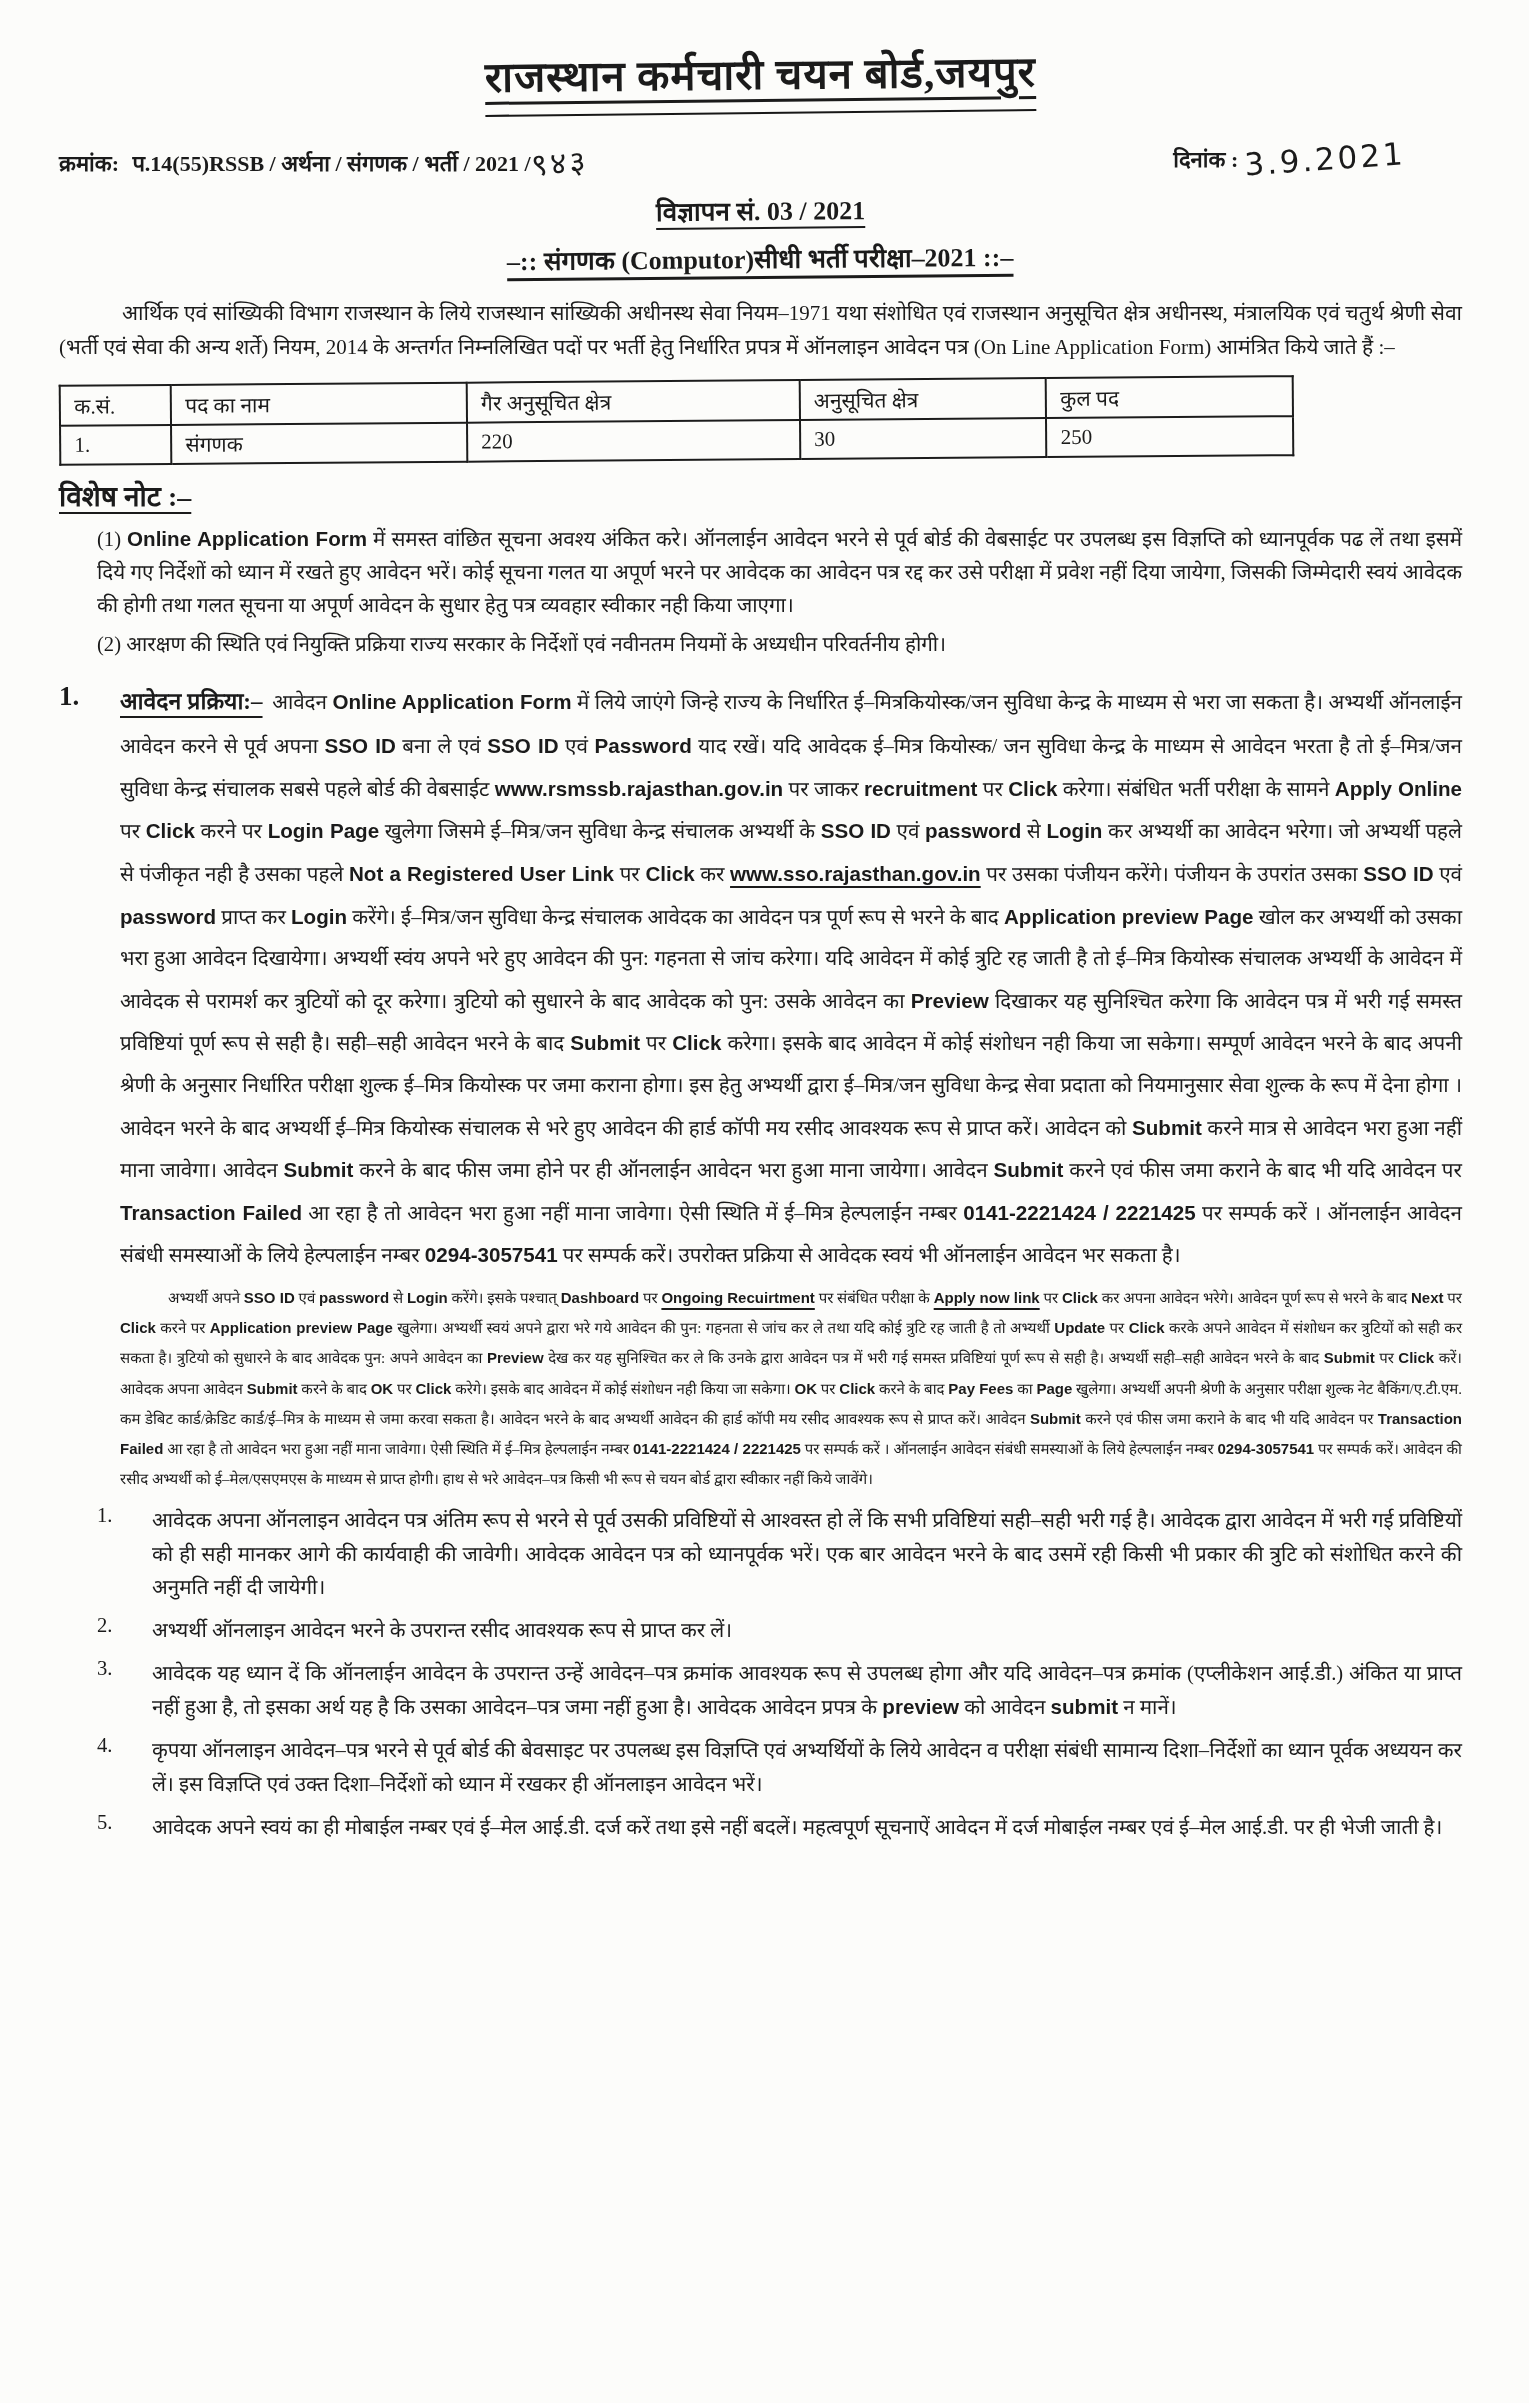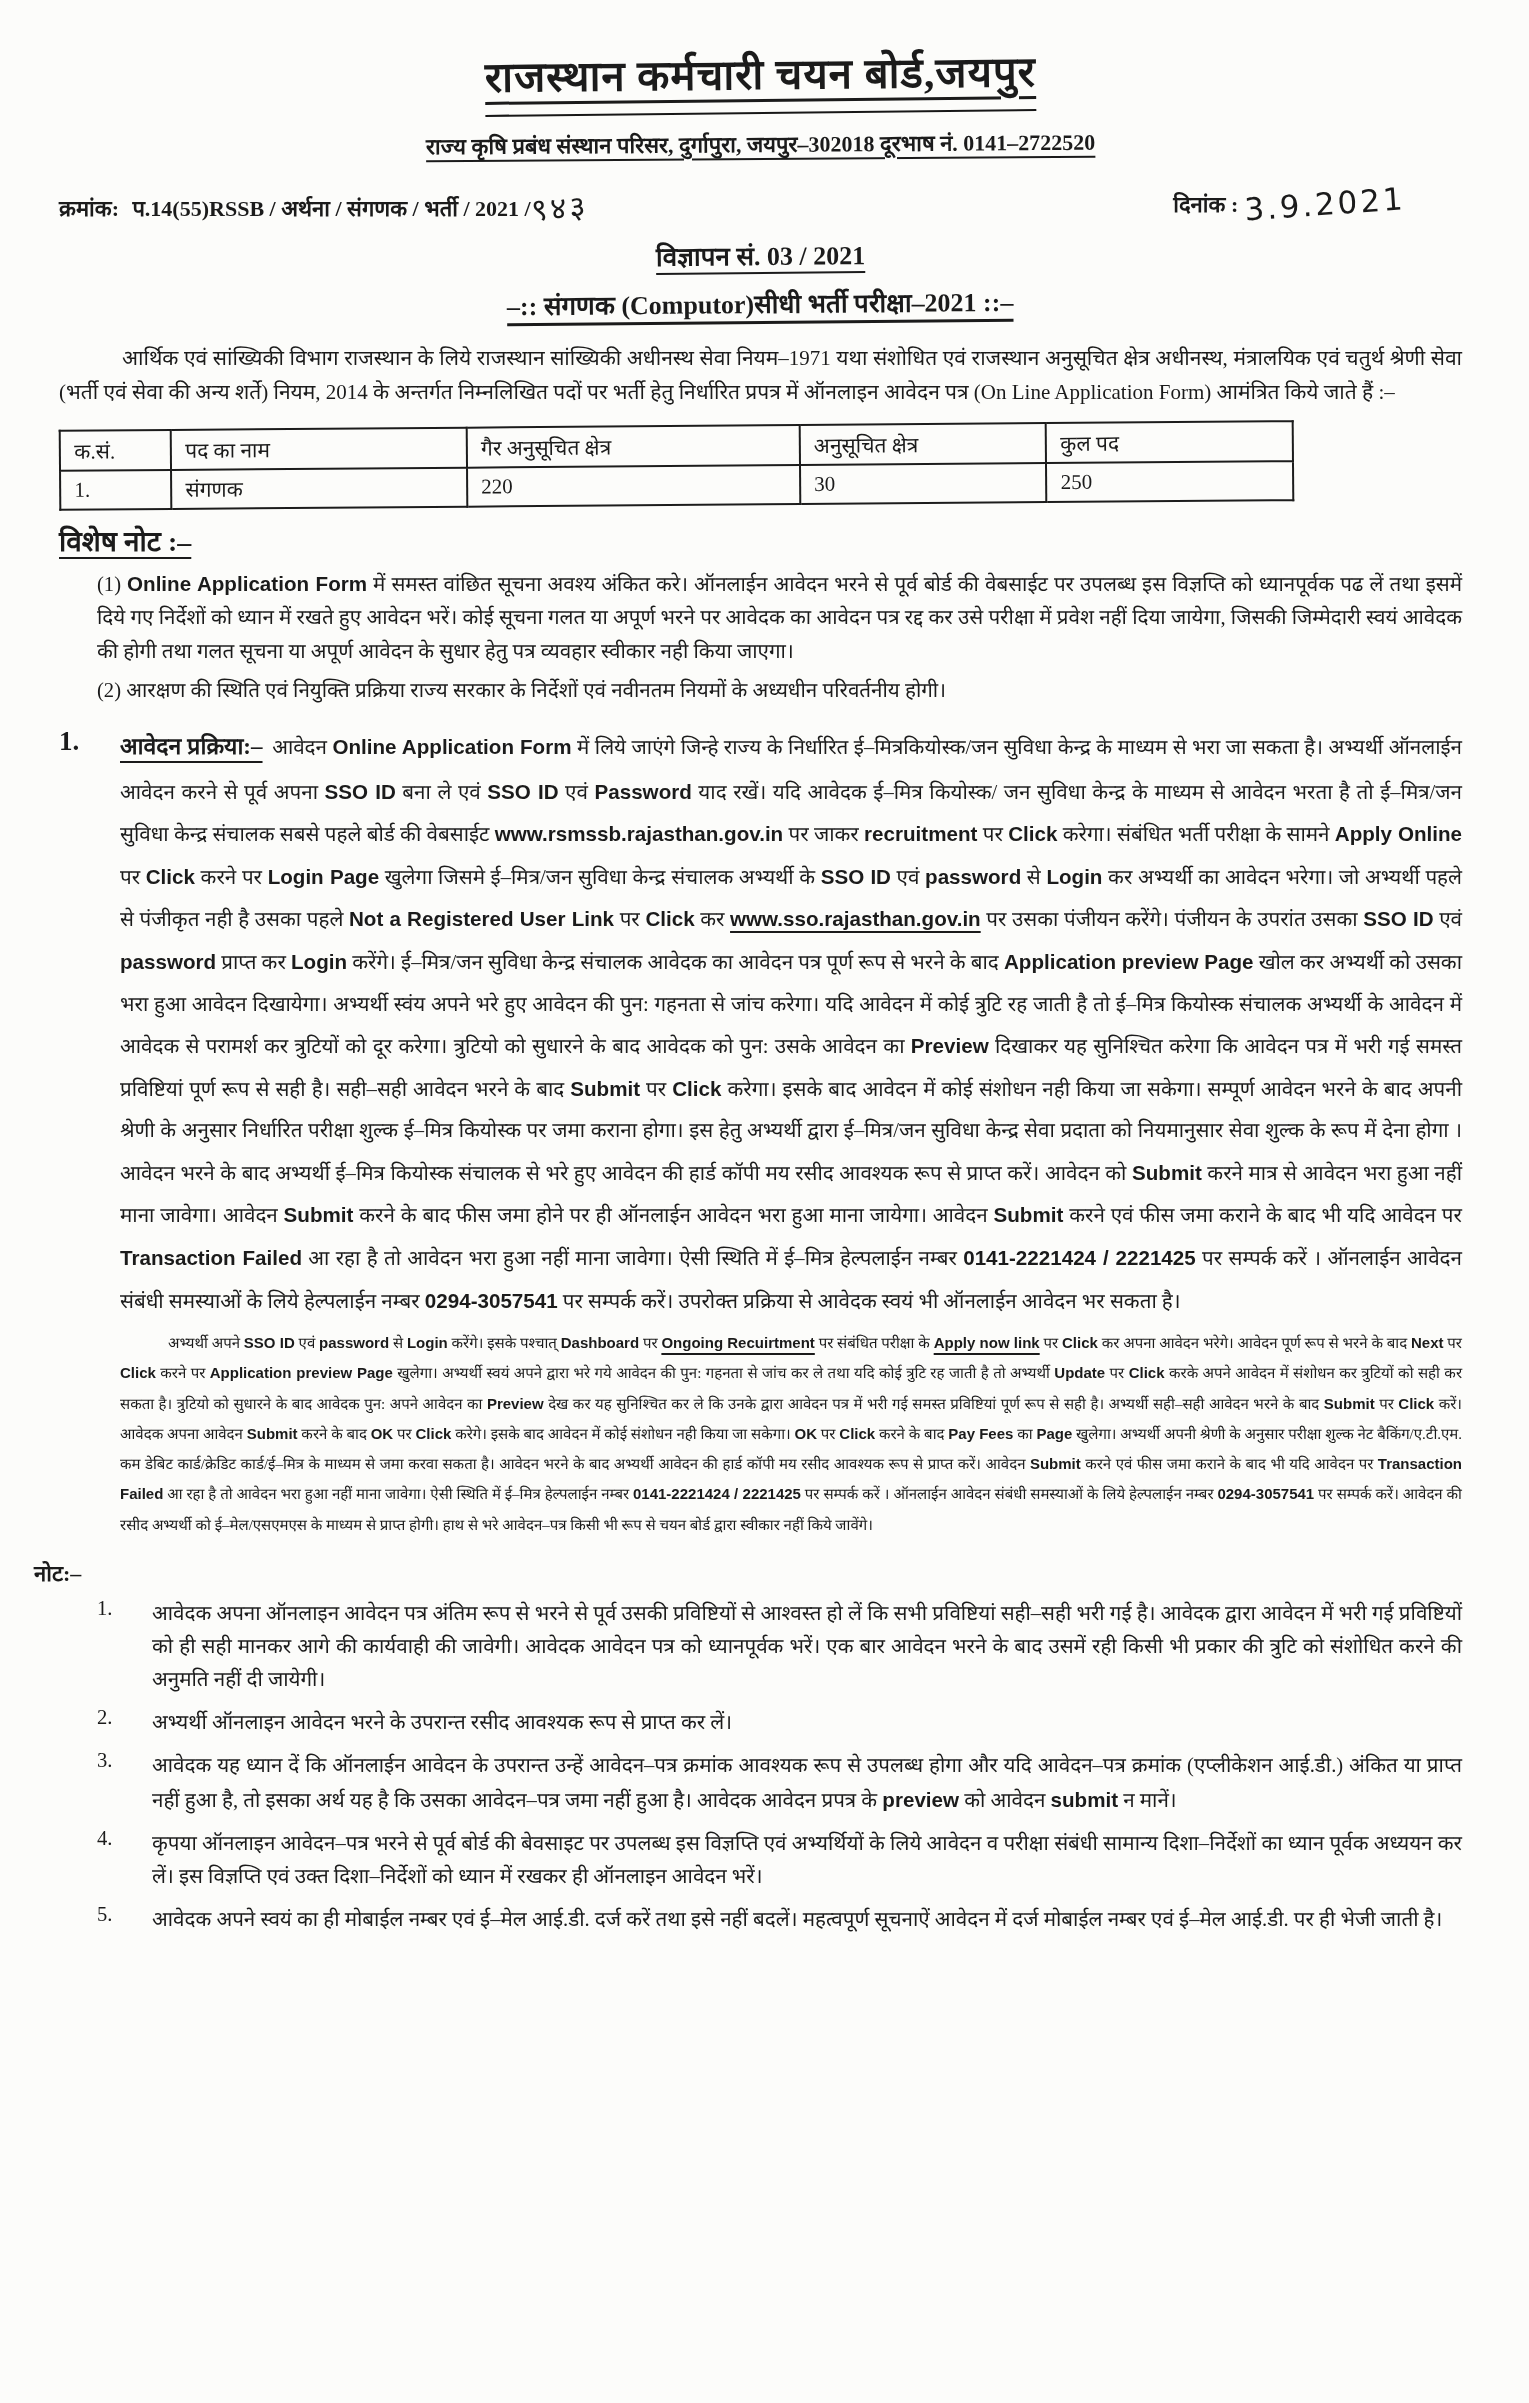--- a/index.html
+++ b/index.html
@@ -90,23 +90,20 @@
 </head>
 <body>
 
 <div class="page">
 
 
   <div class="title-wrap">
     <div class="board-title">राजस्थान कर्मचारी चयन बोर्ड,जयपुर</div>
   </div>
 
-  <div class="subtitle-wrap">
-    <div class="board-address">राज्य कृषि प्रबंध संस्थान परिसर, दुर्गापुरा, जयपुर–302018 दूरभाष नं. 0141–2722520</div>
-  </div>
 
   <div class="ref-row">
     <div class="ref-left">
       <span class="ref-label">क्रमांक:</span><span>प.14(55)RSSB / अर्थना / संगणक / भर्ती / 2021 /</span><span class="hand">९४३</span>
     </div>
     <div class="date-line">
       <span>दिनांक :</span>
       <span class="hand">3.9.2021</span>
     </div>
   </div>
@@ -153,21 +150,20 @@
     <span>आरक्षण की स्थिति एवं नियुक्ति प्रक्रिया राज्य सरकार के निर्देशों एवं नवीनतम नियमों के अध्यधीन परिवर्तनीय होगी।</span></p>
 
   <div class="proc-item">
     <div class="proc-num">1.</div>
     <div class="proc-body">
       <p class="proc-para"><span class="proc-label">आवेदन प्रक्रिया:–</span><span>आवेदन <b>Online Application Form</b> में लिये जाएंगे जिन्हे राज्य के निर्धारित ई–मित्रकियोस्क/जन सुविधा केन्द्र के माध्यम से भरा जा सकता है। अभ्यर्थी ऑनलाईन आवेदन करने से पूर्व अपना <b>SSO ID</b> बना ले एवं <b>SSO ID</b> एवं <b>Password</b> याद रखें। यदि आवेदक ई–मित्र कियोस्क/ जन सुविधा केन्द्र के माध्यम से आवेदन भरता है तो ई–मित्र/जन सुविधा केन्द्र संचालक सबसे पहले बोर्ड की वेबसाईट <b>www.rsmssb.rajasthan.gov.in</b> पर जाकर <b>recruitment</b> पर <b>Click</b> करेगा। संबंधित भर्ती परीक्षा के सामने <b>Apply Online</b> पर <b>Click</b> करने पर <b>Login Page</b> खुलेगा जिसमे ई–मित्र/जन सुविधा केन्द्र संचालक अभ्यर्थी के <b>SSO ID</b> एवं <b>password</b> से <b>Login</b> कर अभ्यर्थी का आवेदन भरेगा। जो अभ्यर्थी पहले से पंजीकृत नही है उसका पहले <b>Not a Registered User Link</b> पर <b>Click</b> कर <u><b>www.sso.rajasthan.gov.in</b></u> पर उसका पंजीयन करेंगे। पंजीयन के उपरांत उसका <b>SSO ID</b> एवं <b>password</b> प्राप्त कर <b>Login</b> करेंगे। ई–मित्र/जन सुविधा केन्द्र संचालक आवेदक का आवेदन पत्र पूर्ण रूप से भरने के बाद <b>Application preview Page</b> खोल कर अभ्यर्थी को उसका भरा हुआ आवेदन दिखायेगा। अभ्यर्थी स्वंय अपने भरे हुए आवेदन की पुन: गहनता से जांच करेगा। यदि आवेदन में कोई त्रुटि रह जाती है तो ई–मित्र कियोस्क संचालक अभ्यर्थी के आवेदन में आवेदक से परामर्श कर त्रुटियों को दूर करेगा। त्रुटियो को सुधारने के बाद आवेदक को पुन: उसके आवेदन का <b>Preview</b> दिखाकर यह सुनिश्चित करेगा कि आवेदन पत्र में भरी गई समस्त प्रविष्टियां पूर्ण रूप से सही है। सही–सही आवेदन भरने के बाद <b>Submit</b> पर <b>Click</b> करेगा। इसके बाद आवेदन में कोई संशोधन नही किया जा सकेगा। सम्पूर्ण आवेदन भरने के बाद अपनी श्रेणी के अनुसार निर्धारित परीक्षा शुल्क ई–मित्र कियोस्क पर जमा कराना होगा। इस हेतु अभ्यर्थी द्वारा ई–मित्र/जन सुविधा केन्द्र सेवा प्रदाता को नियमानुसार सेवा शुल्क के रूप में देना होगा । आवेदन भरने के बाद अभ्यर्थी ई–मित्र कियोस्क संचालक से भरे हुए आवेदन की हार्ड कॉपी मय रसीद आवश्यक रूप से प्राप्त करें। आवेदन को <b>Submit</b> करने मात्र से आवेदन भरा हुआ नहीं माना जावेगा। आवेदन <b>Submit</b> करने के बाद फीस जमा होने पर ही ऑनलाईन आवेदन भरा हुआ माना जायेगा। आवेदन <b>Submit</b> करने एवं फीस जमा कराने के बाद भी यदि आवेदन पर <b>Transaction Failed</b> आ रहा है तो आवेदन भरा हुआ नहीं माना जावेगा। ऐसी स्थिति में ई–मित्र हेल्पलाईन नम्बर <b>0141-2221424 / 2221425</b> पर सम्पर्क करें । ऑनलाईन आवेदन संबंधी समस्याओं के लिये हेल्पलाईन नम्बर <b>0294-3057541</b> पर सम्पर्क करें। उपरोक्त प्रक्रिया से आवेदक स्वयं भी ऑनलाईन आवेदन भर सकता है।</span></p>
       <p class="proc-para2">अभ्यर्थी अपने <b>SSO ID</b> एवं <b>password</b> से <b>Login</b> करेंगे। इसके पश्चात् <b>Dashboard</b> पर <u><b>Ongoing Recuirtment</b></u> पर संबंधित परीक्षा के <u><b>Apply now link</b></u> पर <b>Click</b> कर अपना आवेदन भरेगे। आवेदन पूर्ण रूप से भरने के बाद <b>Next</b> पर <b>Click</b> करने पर <b>Application preview Page</b> खुलेगा। अभ्यर्थी स्वयं अपने द्वारा भरे गये आवेदन की पुन: गहनता से जांच कर ले तथा यदि कोई त्रुटि रह जाती है तो अभ्यर्थी <b>Update</b> पर <b>Click</b> करके अपने आवेदन में संशोधन कर त्रुटियों को सही कर सकता है। त्रुटियो को सुधारने के बाद आवेदक पुन: अपने आवेदन का <b>Preview</b> देख कर यह सुनिश्चित कर ले कि उनके द्वारा आवेदन पत्र में भरी गई समस्त प्रविष्टियां पूर्ण रूप से सही है। अभ्यर्थी सही–सही आवेदन भरने के बाद <b>Submit</b> पर <b>Click</b> करें। आवेदक अपना आवेदन <b>Submit</b> करने के बाद <b>OK</b> पर <b>Click</b> करेगे। इसके बाद आवेदन में कोई संशोधन नही किया जा सकेगा। <b>OK</b> पर <b>Click</b> करने के बाद <b>Pay Fees</b> का <b>Page</b> खुलेगा। अभ्यर्थी अपनी श्रेणी के अनुसार परीक्षा शुल्क नेट बैकिंग/ए.टी.एम. कम डेबिट कार्ड/क्रेडिट कार्ड/ई–मित्र के माध्यम से जमा करवा सकता है। आवेदन भरने के बाद अभ्यर्थी आवेदन की हार्ड कॉपी मय रसीद आवश्यक रूप से प्राप्त करें। आवेदन <b>Submit</b> करने एवं फीस जमा कराने के बाद भी यदि आवेदन पर <b>Transaction Failed</b> आ रहा है तो आवेदन भरा हुआ नहीं माना जावेगा। ऐसी स्थिति में ई–मित्र हेल्पलाईन नम्बर <b>0141-2221424 / 2221425</b> पर सम्पर्क करें । ऑनलाईन आवेदन संबंधी समस्याओं के लिये हेल्पलाईन नम्बर <b>0294-3057541</b> पर सम्पर्क करें। आवेदन की रसीद अभ्यर्थी को ई–मेल/एसएमएस के माध्यम से प्राप्त होगी। हाथ से भरे आवेदन–पत्र किसी भी रूप से चयन बोर्ड द्वारा स्वीकार नहीं किये जावेंगे।</p>
     </div>
   </div>
 
-  <div class="notes-heading">नोट:–</div>
 
   <div class="note-item">
     <div class="note-num">1.</div>
     <div class="note-text">आवेदक अपना ऑनलाइन आवेदन पत्र अंतिम रूप से भरने से पूर्व उसकी प्रविष्टियों से आश्वस्त हो लें कि सभी प्रविष्टियां सही–सही भरी गई है। आवेदक द्वारा आवेदन में भरी गई प्रविष्टियों को ही सही मानकर आगे की कार्यवाही की जावेगी। आवेदक आवेदन पत्र को ध्यानपूर्वक भरें। एक बार आवेदन भरने के बाद उसमें रही किसी भी प्रकार की त्रुटि को संशोधित करने की अनुमति नहीं दी जायेगी।</div>
   </div>
   <div class="note-item">
     <div class="note-num">2.</div>
     <div class="note-text">अभ्यर्थी ऑनलाइन आवेदन भरने के उपरान्त रसीद आवश्यक रूप से प्राप्त कर लें।</div>
   </div>
   <div class="note-item">

